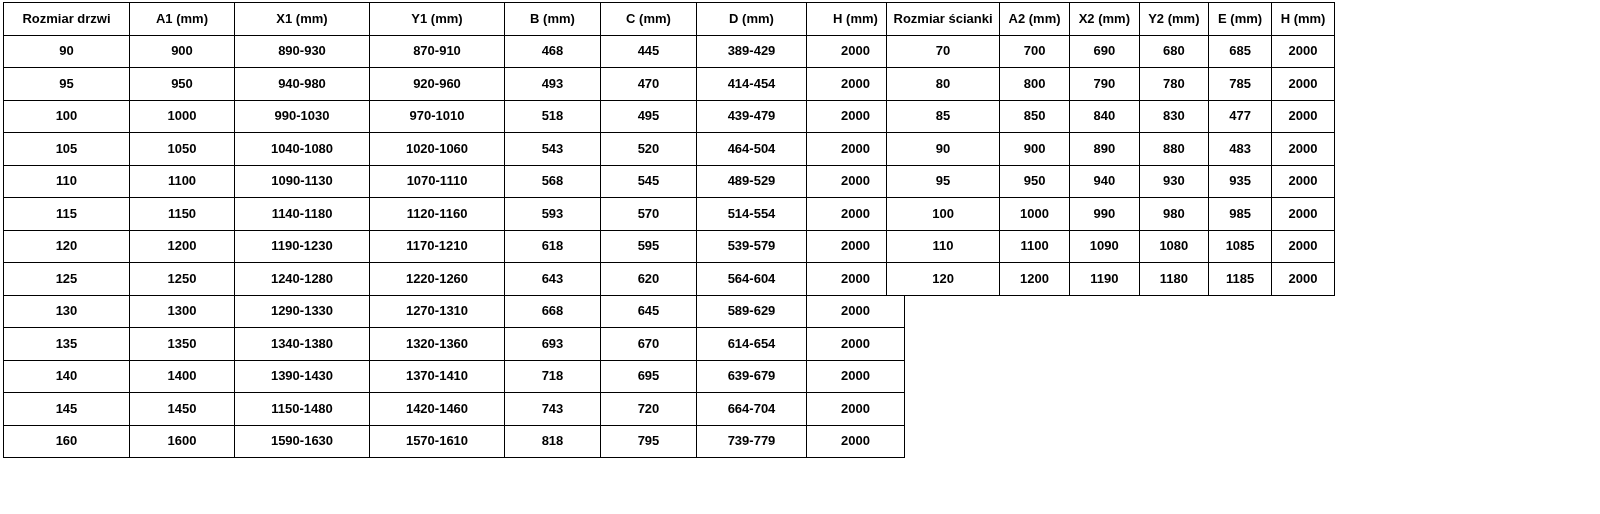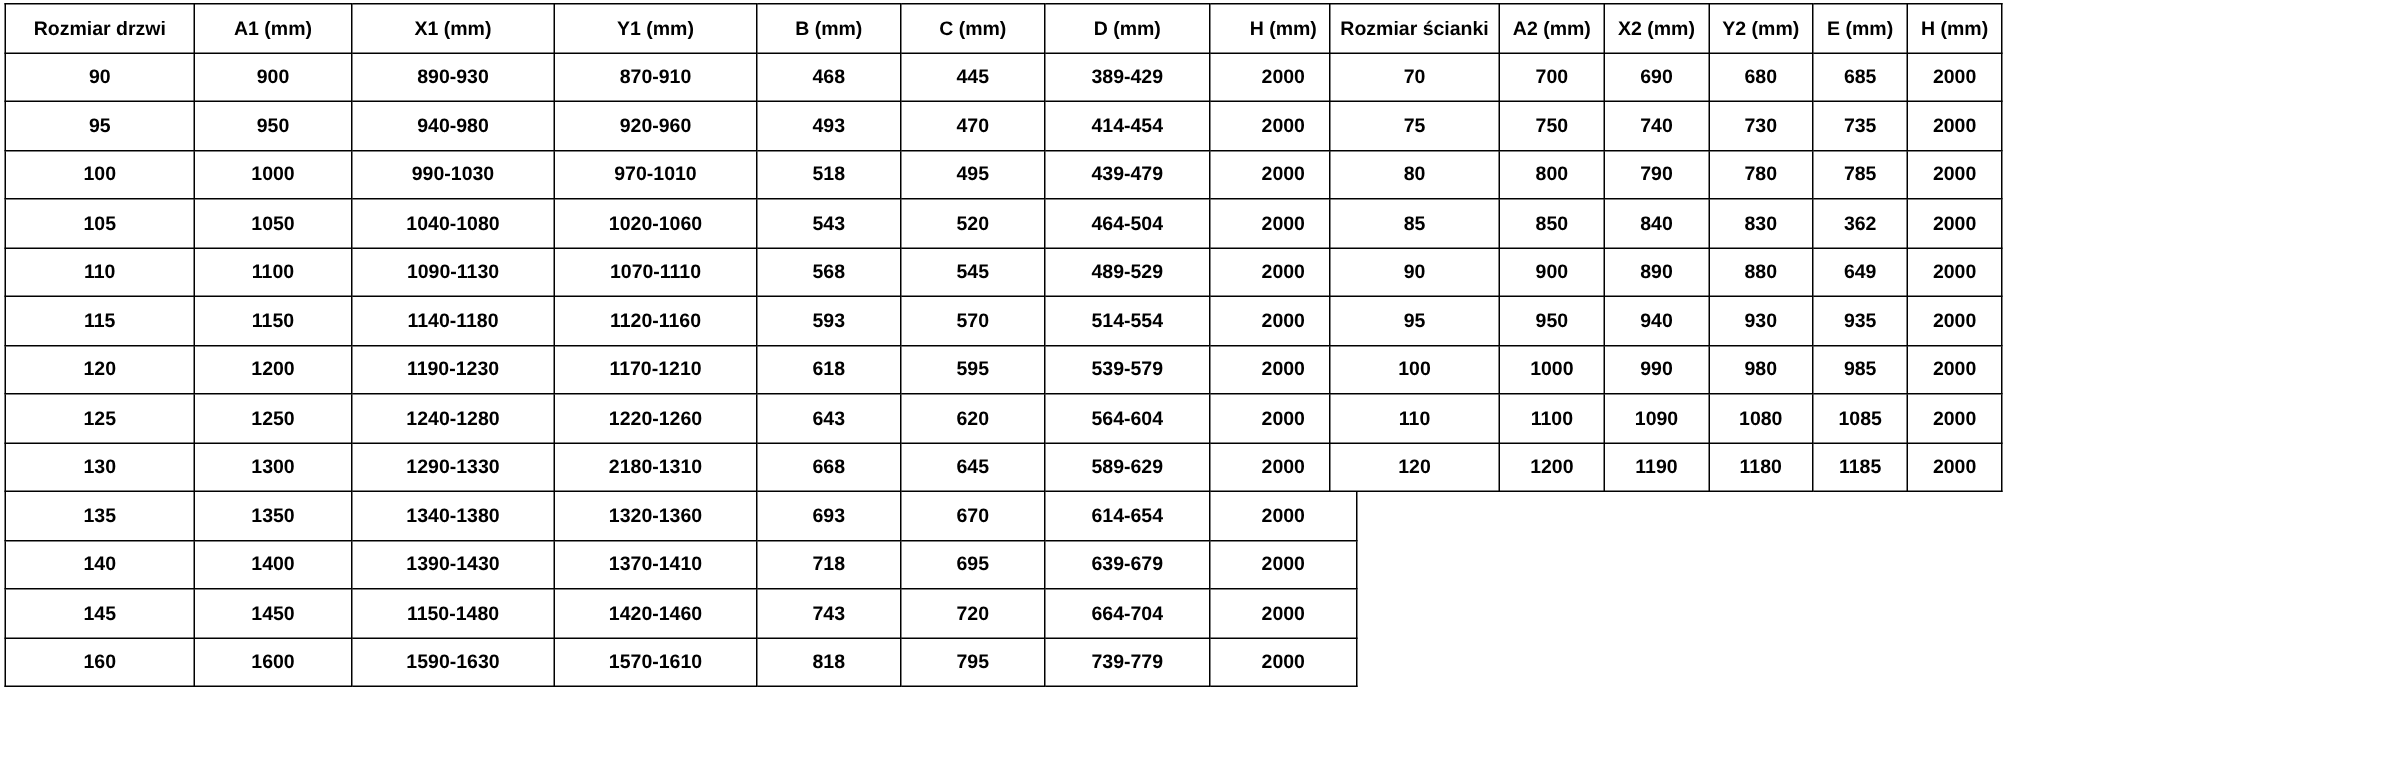--- a/index.html
+++ b/index.html
@@ -176,21 +176,21 @@
           <td>1220-1260</td>
           <td>643</td>
           <td>620</td>
           <td>564-604</td>
           <td>2000</td>
         </tr>
         <tr>
           <td>130</td>
           <td>1300</td>
           <td>1290-1330</td>
-          <td>2180-1310</td>
+          <td>1270-1310</td>
           <td>668</td>
           <td>645</td>
           <td>589-629</td>
           <td>2000</td>
         </tr>
         <tr>
           <td>135</td>
           <td>1350</td>
           <td>1340-1380</td>
           <td>1320-1360</td>
@@ -256,49 +256,41 @@
       <tbody>
         <tr>
           <td>70</td>
           <td>700</td>
           <td>690</td>
           <td>680</td>
           <td>685</td>
           <td>2000</td>
         </tr>
         <tr>
-          <td>75</td>
-          <td>750</td>
-          <td>740</td>
-          <td>730</td>
-          <td>735</td>
-          <td>2000</td>
-        </tr>
-        <tr>
           <td>80</td>
           <td>800</td>
           <td>790</td>
           <td>780</td>
           <td>785</td>
           <td>2000</td>
         </tr>
         <tr>
           <td>85</td>
           <td>850</td>
           <td>840</td>
           <td>830</td>
-          <td>362</td>
+          <td>477</td>
           <td>2000</td>
         </tr>
         <tr>
           <td>90</td>
           <td>900</td>
           <td>890</td>
           <td>880</td>
-          <td>649</td>
+          <td>483</td>
           <td>2000</td>
         </tr>
         <tr>
           <td>95</td>
           <td>950</td>
           <td>940</td>
           <td>930</td>
           <td>935</td>
           <td>2000</td>
         </tr>

